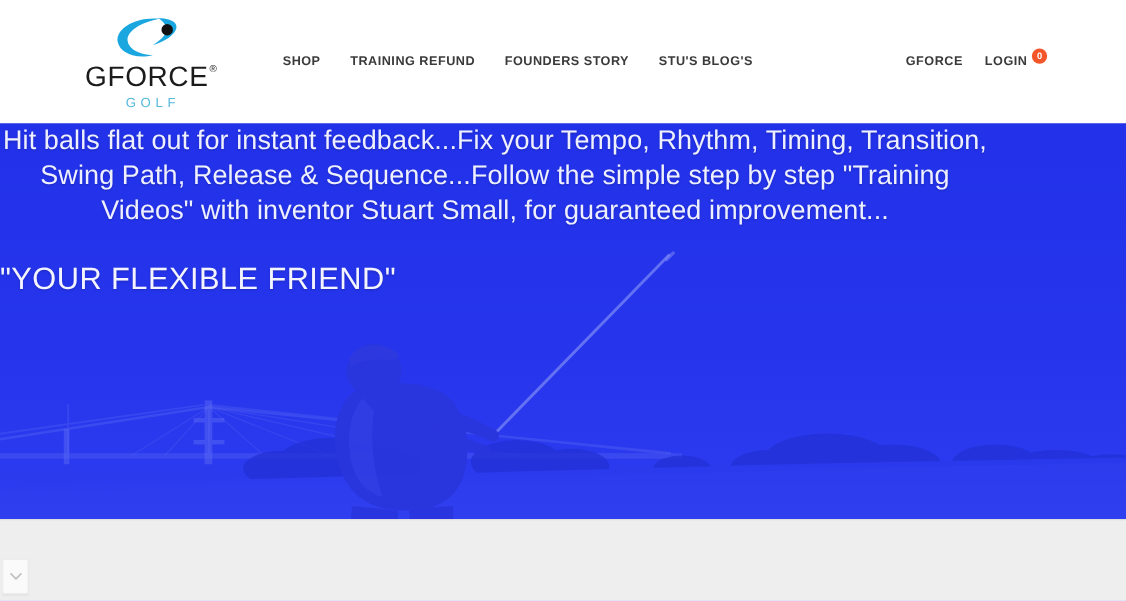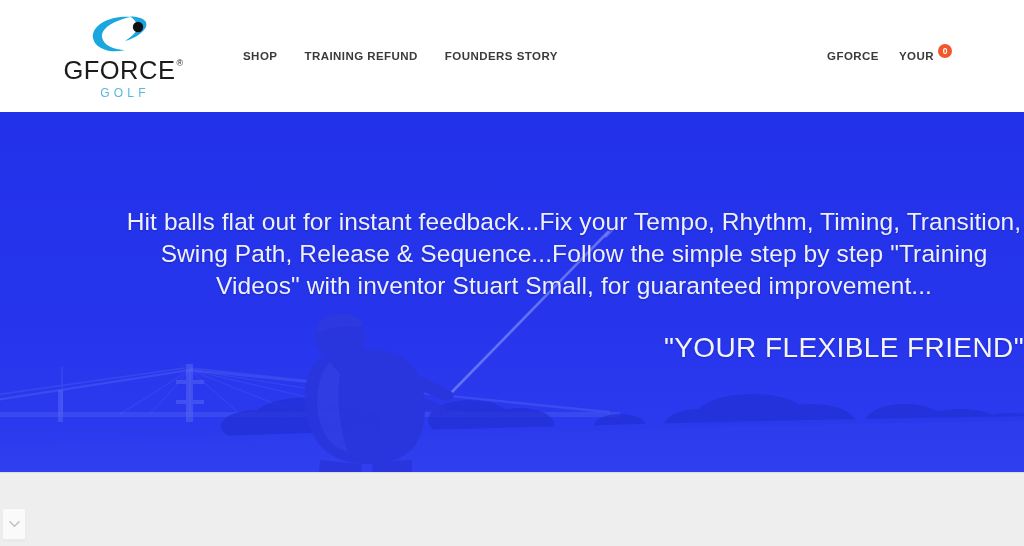--- a/index.html
+++ b/index.html
@@ -17,21 +17,21 @@
     width:1024px;
     height:112px;
     background:#ffffff;
     display:flex;
     align-items:center;
     z-index:10;
   }
 
   .logo-block{
     width:150px;
-    margin-left:48px;
+    margin-left:62px;
     display:flex;
     flex-direction:column;
     align-items:center;
     justify-content:flex-start;
     text-decoration:none;
   }
   .logo-mark{ width:72px; height:44px; display:block; margin-bottom:1px; }
   .logo-word{
     font-size:25.5px;
     letter-spacing:0.5px;
@@ -121,23 +121,22 @@
   .hero-overlay{
     position:absolute; inset:0;
     background:rgba(40,55,240,0.52);
     mix-blend-mode:normal;
   }
   .hero-content{
     position:absolute;
     inset:0;
     display:flex;
     flex-direction:column;
-    align-items:flex-end;
+    align-items:flex-start;
     justify-content:flex-start;
-    padding-top:94px;
     z-index:4;
   }
   .hero-para{
     width:900px;
     text-align:center;
     color:#eef0ff;
     font-size:24.5px;
     line-height:32px;
     font-weight:400;
     letter-spacing:0.1px;
@@ -192,26 +191,27 @@
       </svg>
     </span>
     <span class="logo-word"><span>GFORCE</span><span class="reg">®</span></span>
     <span class="logo-sub">GOLF</span>
   </a>
 
   <nav class="main-nav">
     <a class="nav-link" href="#">SHOP</a>
     <a class="nav-link" href="#">TRAINING REFUND</a>
     <a class="nav-link" href="#">FOUNDERS STORY</a>
+    <a class="nav-link" href="#">STU'S BLOG'S</a>
   </nav>
 
   <div class="header-right">
     <a class="util-link" href="#">GFORCE</a>
     <a class="util-link" href="#">
-      <span>YOUR</span>
+      <span>LOGIN</span>
       <span class="cart-badge">0</span>
     </a>
 
   </div>
 </header>
 
 <section class="hero">
 
   <div class="hero-photo">
     <svg viewBox="0 0 1024 360" width="1024" height="360" preserveAspectRatio="none" aria-hidden="true">

